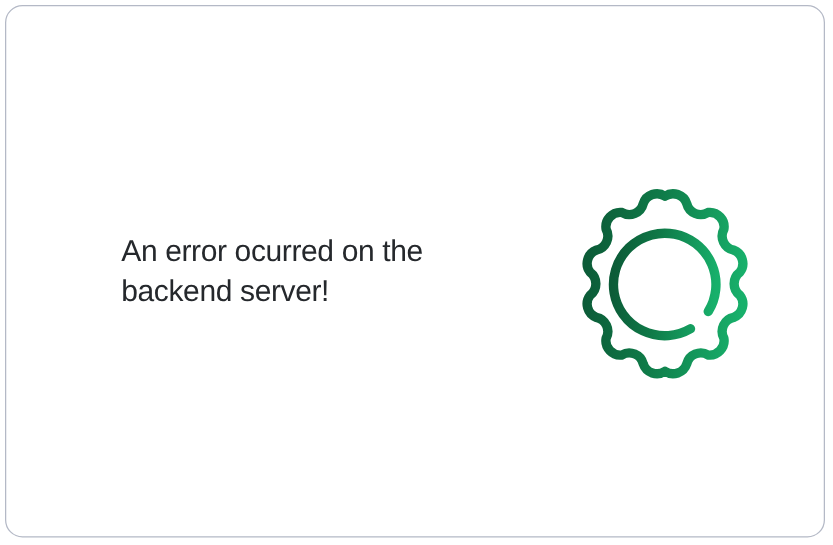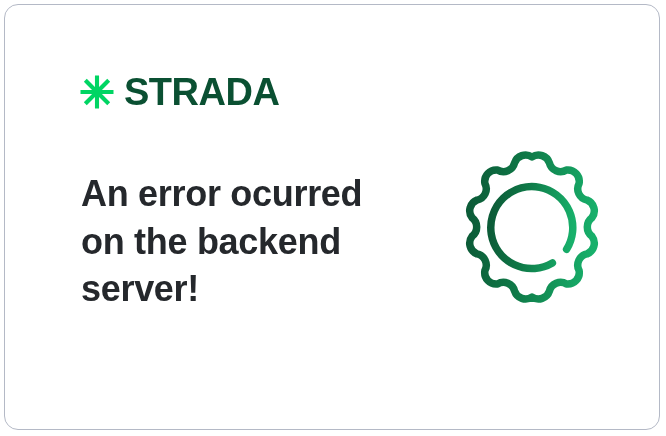--- a/index.html
+++ b/index.html
@@ -52,26 +52,26 @@
     white-space: nowrap;
   }
 
   
   .error-message {
     position: absolute;
     left: 76px;
     top: 165px;
     width: 290px;
     font-family: "Liberation Sans", sans-serif;
-    font-size: 36px;
-    font-weight: bold;
+    font-size: 24px;
+    font-weight: normal;
     line-height: 1.32;
     letter-spacing: -0.3px;
     color: #25282c;
-    margin: 0;
+    margin: 16px;
   }
 
   
   .gear-illustration {
     position: absolute;
     left: 443px;
     top: 136px;
     width: 168px;
     height: 168px;
   }
@@ -79,33 +79,20 @@
     display: block;
     width: 100%;
     height: 100%;
   }
 </style>
 </head>
 <body>
 
 <div class="error-card">
 
-  <div class="brand-lockup">
-    <span class="brand-mark">
-      <svg viewBox="0 0 36 36" xmlns="http://www.w3.org/2000/svg" aria-hidden="true">
-        <g stroke="#00d563" stroke-width="4.1" stroke-linecap="butt">
-          <line x1="18" y1="1.5" x2="18" y2="34.5"></line>
-          <line x1="1.5" y1="18" x2="34.5" y2="18"></line>
-          <line x1="6.3" y1="6.3" x2="29.7" y2="29.7"></line>
-          <line x1="29.7" y1="6.3" x2="6.3" y2="29.7"></line>
-        </g>
-      </svg>
-    </span>
-    <span class="brand-wordmark">STRADA</span>
-  </div>
 
   <p class="error-message">An error ocurred on the backend server!</p>
 
   <div class="gear-illustration">
     <svg viewBox="0 0 168 168" xmlns="http://www.w3.org/2000/svg" aria-hidden="true">
       <defs>
         <linearGradient id="gearGrad" x1="0" y1="0.45" x2="1" y2="0.55">
           <stop offset="0%" stop-color="#0c5c38"></stop>
           <stop offset="42%" stop-color="#0f7a48"></stop>
           <stop offset="100%" stop-color="#18b06b"></stop>

